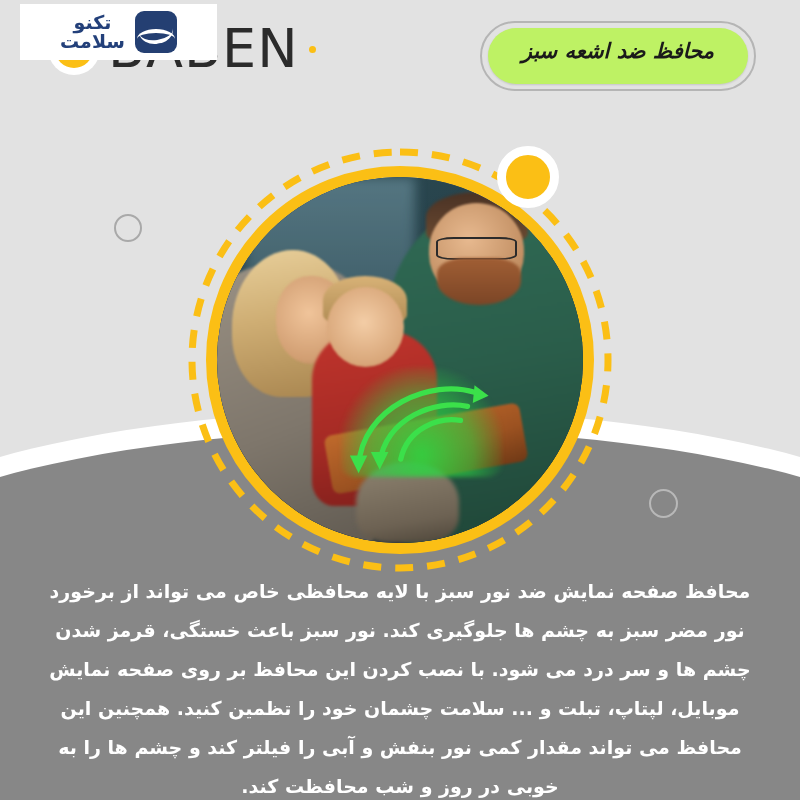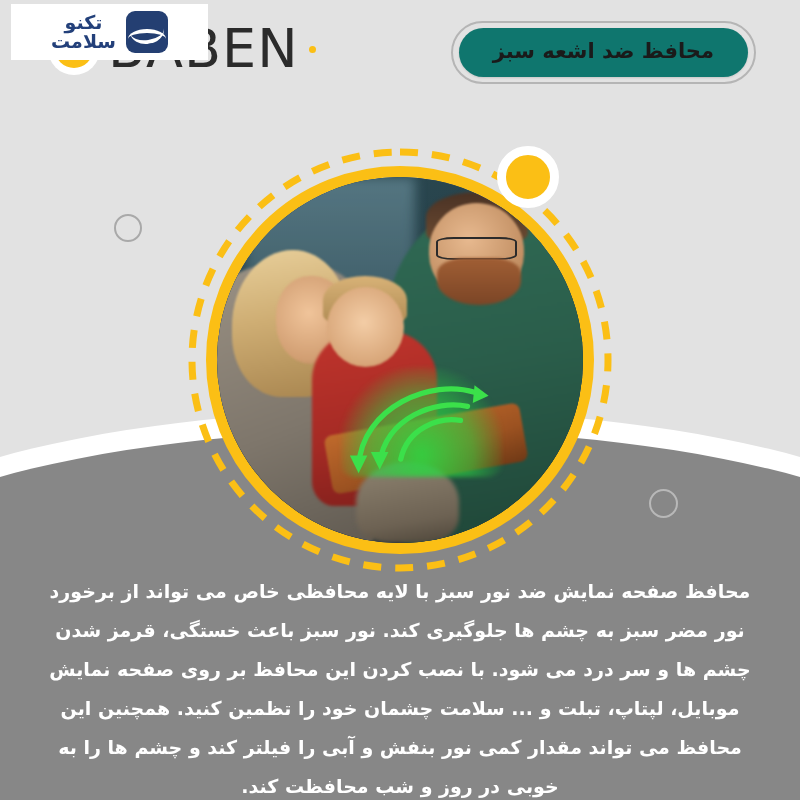--- a/index.html
+++ b/index.html
@@ -305,30 +305,31 @@
     left: -8px;
     top: -7px;
     right: -8px;
     bottom: -7px;
     border: 2px solid #b5b5b5;
     border-radius: 999px;
     box-sizing: border-box;
   }
   .badge {
     position: relative;
-    background: #0f766e;
+    background: #bef264;
     color: #1a1a1a;
     border-radius: 999px;
-    padding: 13px 34px 15px;
+    padding: 13px 34px 22px;
     font-size: 21px;
     font-weight: bold;
     line-height: 1;
     direction: rtl;
     white-space: nowrap;
     box-shadow: 0 1px 2px rgba(0,0,0,.12);
+    font-style: italic;
   }
 
   
   .brand {
     position: absolute;
     left: 48px;
     top: 22px;
     display: flex;
     align-items: center;
     gap: 8px;
@@ -363,21 +364,21 @@
     height: 7px;
     border-radius: 50%;
     background: #fbbf15;
     vertical-align: super;
     margin-left: 2px;
   }
 
   
   .watermark {
     position: absolute;
-    left: 11px;
+    left: 20px;
     top: 4px;
     width: 197px;
     height: 56px;
     background: #ffffff;
     display: flex;
     align-items: center;
     justify-content: center;
     gap: 10px;
     z-index: 9;
   }

